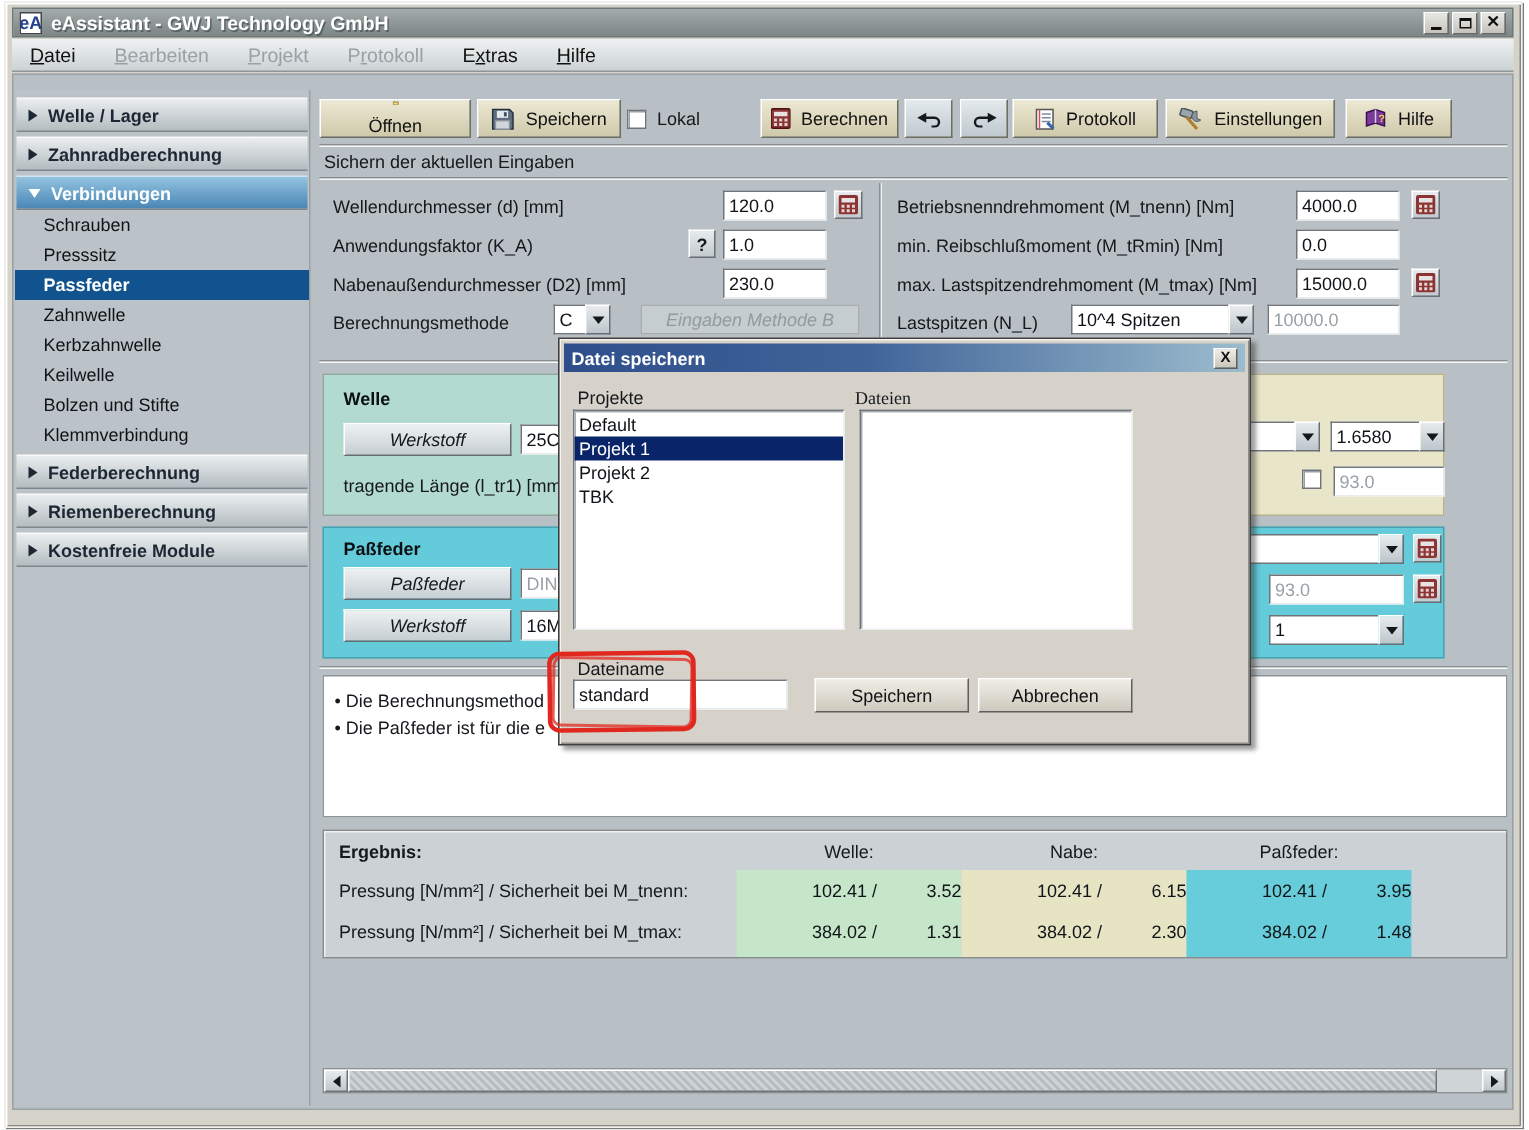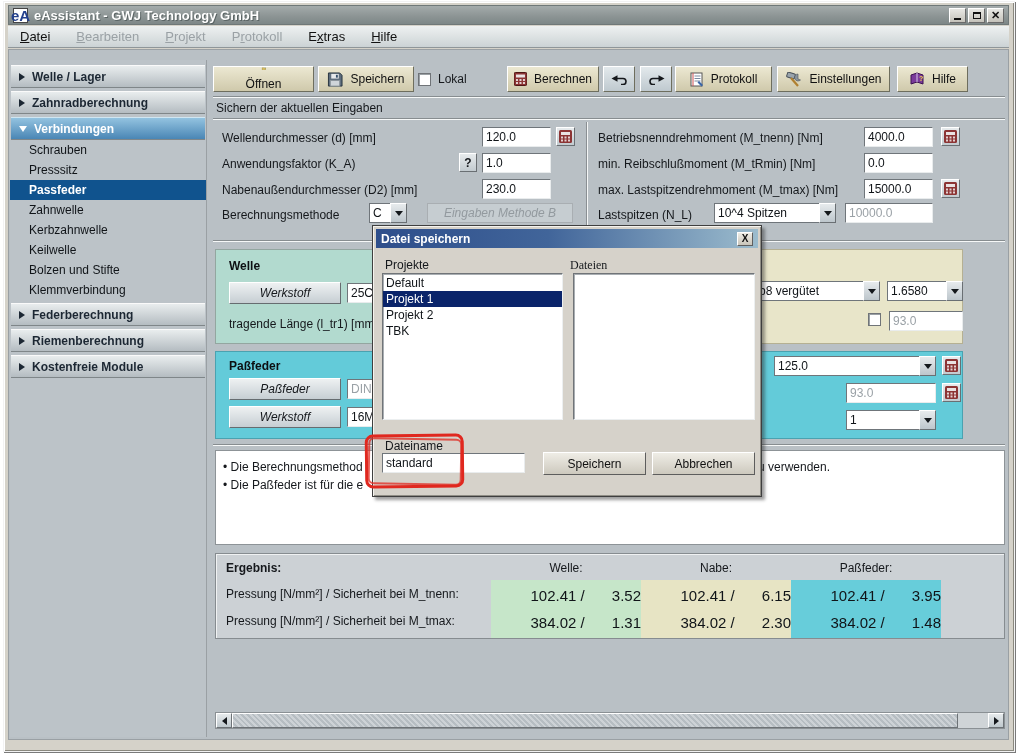--- a/index.html
+++ b/index.html
@@ -8,21 +8,21 @@
   .abs{position:absolute;}
 
   
   .win-frame{left:3px;top:1px;right:4px;bottom:1px;background:#d5d2c9;
     border:1px solid #f2f2f2;box-shadow:1px 1px 0 #7a7a7a, inset 1px 1px 0 #ffffff, inset -1px -1px 0 #8a887e;}
   .app-bg{left:8px;top:49px;right:10px;bottom:13px;background:#b9c0c5;border:1px solid #9aa0a4;}
 
   
   .titlebar{left:8px;top:5px;right:10px;height:20px;background:linear-gradient(180deg,#a4abab 0%, #8d9595 55%, #7d8787 100%);
     display:flex;align-items:center;padding:0 4px;border:1px solid #6f7878;}
-  .app-icon{width:15px;height:15px;background:#ffffff;border:1px solid #444;color:#23408c;font-size:15px;font-weight:bold;
+  .app-icon{width:15px;height:15px;background:#ffffff;border:1px solid #444;color:#23408c;font-size:12px;font-weight:bold;
     display:flex;align-items:center;justify-content:center;margin-right:6px;}
   .title-text{color:#ffffff;font-size:13px;font-weight:bold;text-shadow:1px 1px 0 #5a6464;}
   .win-btns{margin-left:auto;display:flex;gap:2px;}
   .win-btn{width:17px;height:15px;background:linear-gradient(#e8e8e4,#c4c2ba);border:1px solid #6a6a6a;
     border-top-color:#ffffff;border-left-color:#ffffff;display:flex;align-items:center;justify-content:center;}
   .glyph-min{width:7px;height:2px;background:#111;margin-top:7px;}
   .glyph-max{width:8px;height:7px;border:1px solid #111;border-top-width:2px;}
   .glyph-x{font-size:11px;font-weight:bold;color:#111;line-height:1;}
 
   
@@ -71,33 +71,33 @@
 
   
   .panel{border:1px solid #93a6a0;}
   .sec-head{font-size:12px;font-weight:bold;color:#0c0f12;}
 
   
   .notes{background:#ffffff;border:1px solid #8d9397;font-size:12px;color:#15181c;}
   .results{background:#ccd1d5;border:1px solid #868c90;box-shadow:inset 1px 1px 0 #f0f2f3;}
   .res-colhead{font-size:12px;color:#15181c;text-align:center;}
   .res-label{font-size:12px;color:#15181c;}
-  .res-cell{display:flex;align-items:center;font-size:15px;color:#101418;}
+  .res-cell{display:flex;align-items:center;font-size:12px;color:#101418;}
   .res-cell .p{flex:1.25;text-align:right;}
   .res-cell .s{flex:0.75;text-align:right;}
 
   
   .scroll{height:17px;background:#cfd4d7;border:1px solid #8a9094;}
   .sc-btn{width:16px;height:15px;background:linear-gradient(#e6eaec,#bfc8cd);border:1px solid #6d7276;border-top-color:#fff;border-left-color:#fff;
     display:flex;align-items:center;justify-content:center;}
   .sc-thumb{height:15px;background:repeating-linear-gradient(45deg,#cdd2d6 0 2px,#b6bdc2 2px 4px);
     border:1px solid #6d7276;border-top-color:#fff;border-left-color:#fff;}
 
   
-  .dialog{left:372px;top:225px;width:390px;height:272px;background:#d6d2ca;z-index:30;
+  .dialog{left:372px;top:225px;width:462px;height:272px;background:#d6d2ca;z-index:30;
     border:1px solid #3f3f3f;box-shadow:inset 1px 1px 0 #f5f3ee, inset -1px -1px 0 #908e86, 3px 3px 3px rgba(40,40,40,.45);}
   .dlg-title{left:3px;top:3px;right:3px;height:19px;background:linear-gradient(90deg,#2e4e8b 0%,#41659a 45%,#9cbccd 100%);
     display:flex;align-items:center;padding:0 5px;}
   .dlg-title-text{color:#ffffff;font-size:12px;font-weight:bold;}
   .dlg-x{margin-left:auto;width:16px;height:14px;background:linear-gradient(#efede6,#c9c5ba);border:1px solid #5f5f5f;
     border-top-color:#fff;border-left-color:#fff;display:flex;align-items:center;justify-content:center;
     font-size:10px;font-weight:bold;color:#111;}
   .dlg-label{font-size:12px;color:#15181c;}
   .dlg-list{background:#ffffff;border:1px solid #707478;border-right-color:#eceff0;border-bottom-color:#eceff0;
     box-shadow:inset 1px 1px 0 #a9aeb2;padding-top:1px;}

